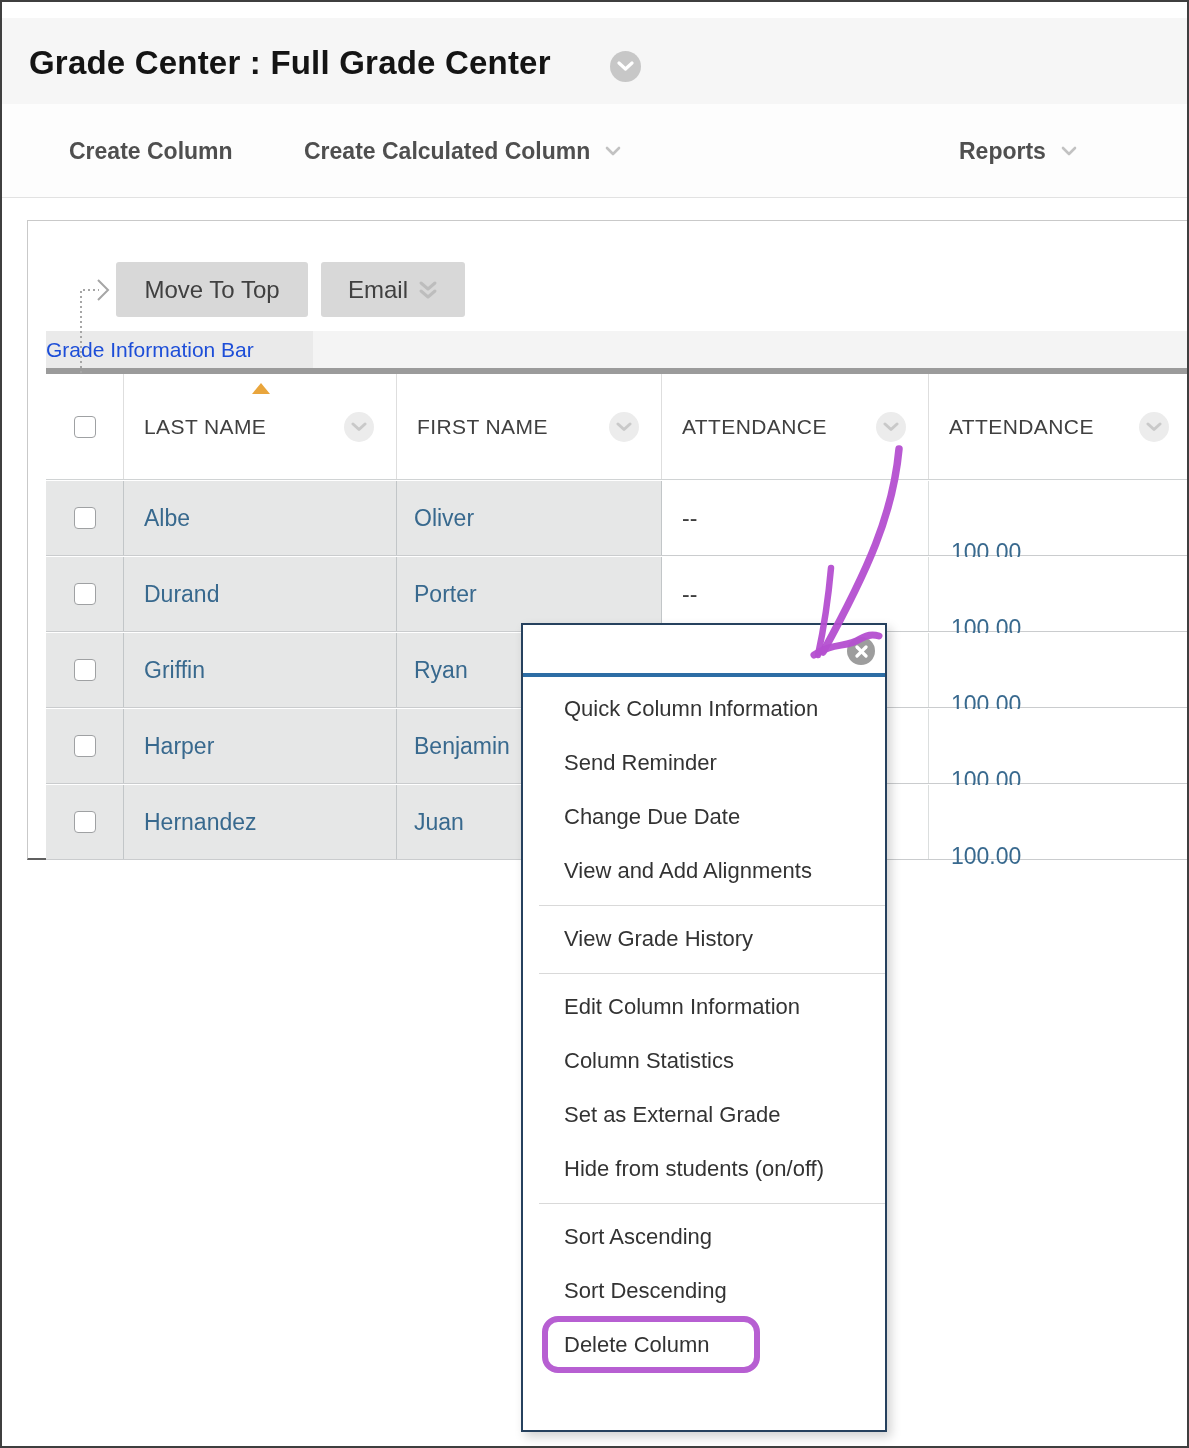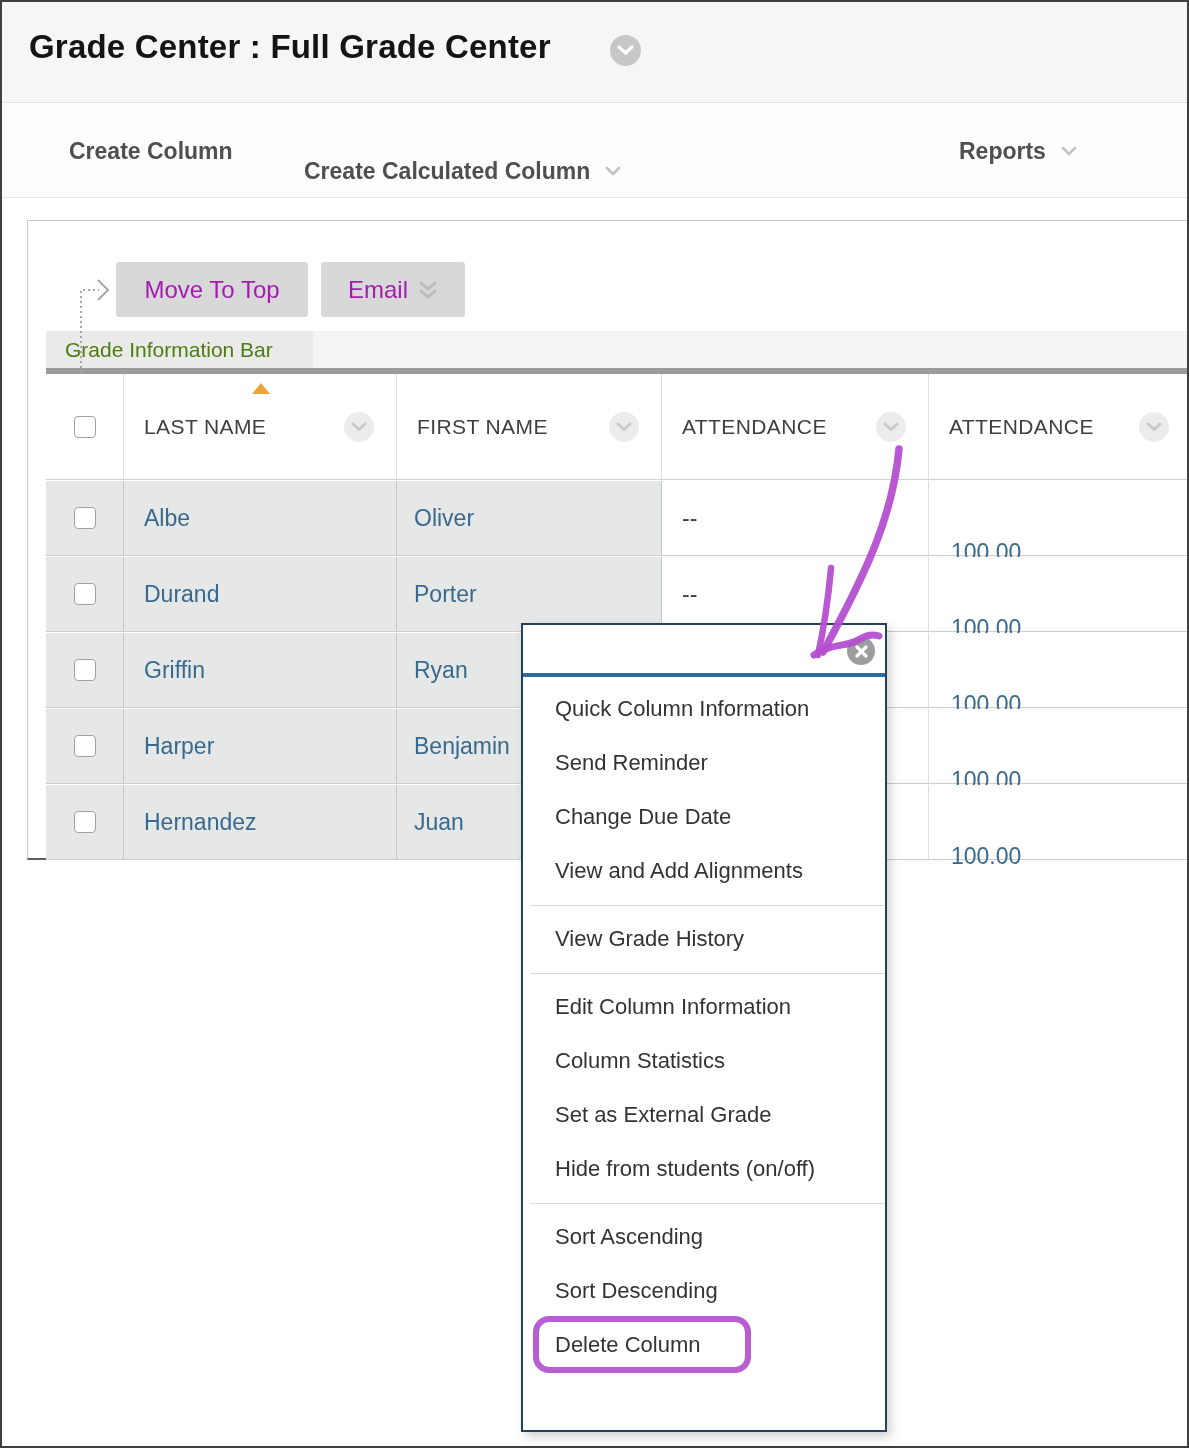--- a/index.html
+++ b/index.html
@@ -6,21 +6,21 @@
   html,body { background:#ffffff; }
   body { font-family:"Liberation Sans", sans-serif; }
 
   .screen{
     position:relative; width:1189px; height:1448px;
     border:2px solid #3f3f3f; background:#ffffff; overflow:hidden;
   }
 
   
   .titlebar{
-    position:absolute; left:0; top:0; width:100%; height:101px;
+    position:absolute; left:0; top:16px; width:100%; height:101px;
     background:#f6f6f6; border-bottom:1px solid #e2e2e2;
   }
   .title-text{
     position:absolute; left:27px; top:26px;
     font-size:33px; font-weight:700; color:#141414; letter-spacing:.2px;
   }
   .circle-icon{
     display:inline-flex; align-items:center; justify-content:center;
     border-radius:50%;
   }
@@ -32,44 +32,44 @@
   
   .actionbar{
     position:absolute; left:0; top:102px; width:100%; height:94px;
     background:#fdfdfd; border-bottom:1px solid #e2e2e2;
   }
   .action{
     position:absolute; top:0; height:94px; display:flex; align-items:center;
     font-size:23px; font-weight:700; color:#4f4f4f; cursor:pointer; text-decoration:none;
   }
   .action .chev{ margin-left:15px; }
-  .a0{ left:36px;margin-left:31px; } .a1{ left:302px;margin-top:20px; } .a2{ left:752px; } .a3{ left:957px; }
+  .a0{ left:36px;margin-left:31px; } .a1{ left:302px; } .a2{ left:752px; } .a3{ left:957px; }
 
   
   .content-box{
     position:absolute; left:25px; top:218px; width:1164px; height:640px;
     background:#ffffff; border-left:1px solid #c9c9c9; border-top:1px solid #c9c9c9;
     border-bottom:2px solid #5f5f5f;
   }
 
   .btn{
     position:absolute; height:55px; background:#d8d8d8; border:none; border-radius:3px;
-    font-family:"Liberation Sans", sans-serif; font-size:24px; color:#a21caf;
+    font-family:"Liberation Sans", sans-serif; font-size:24px; color:#404040;
     display:flex; align-items:center; justify-content:center; cursor:pointer;
   }
   .btn-move{ left:88px; top:41px; width:192px; }
   .btn-email{ left:293px; top:41px; width:144px; }
   .btn-email .dbl-chev{ margin-left:10px; margin-top:3px; }
 
   .gib-strip{
     position:absolute; left:18px; top:110px; width:1146px; height:37px; background:#f4f4f4;
   }
   .gib-tab{
     position:absolute; left:0; top:0; width:267px; height:37px; background:#eaeaea;
-    font-size:21px; color:#4d7c0f; line-height:37px; padding-left:19px; cursor:pointer;
+    font-size:21px; color:#1d4ed8; line-height:37px; cursor:pointer;
   }
   .darkbar{
     position:absolute; left:18px; top:147px; width:1146px; height:6px; background:#9b9b9b;
   }
 
   
   .grid{ position:absolute; left:18px; top:153px; width:1146px; }
   .grow{ position:absolute; left:0; width:1146px; }
   .ghead{ top:0; height:106px; background:#ffffff; border-bottom:1px solid #d0d3d4; }
   .r0{ top:107px; } .r1{ top:183px; } .r2{ top:259px; } .r3{ top:335px; } .r4{ top:411px; }
@@ -119,21 +119,21 @@
     box-shadow:4px 5px 10px rgba(0,0,0,0.18);
   }
   .ctx-header{
     position:relative; height:52px; border-bottom:4px solid #2d6da5; background:#ffffff;
   }
   .ctx-close{
     position:absolute; right:10px; top:12px; width:28px; height:28px; border:none;
     background:#9d9d9d; border-radius:50%; cursor:pointer;
     display:flex; align-items:center; justify-content:center;
   }
-  .ctx-list{ list-style:none; padding:5px 0 0 7px; }
+  .ctx-list{ list-style:none; padding:5px 0 0 16px; }
   .ctx-list li.item{
     height:54px; line-height:54px; padding-left:25px;
     font-size:22px; color:#333333; cursor:pointer; position:relative;
     white-space:nowrap;
   }
   .ctx-list li.sep{
     height:0; border-top:1px solid #d9d9d9; margin:7px 0 6px 0;
   }
   .ring{
     position:absolute; left:3px; top:-2px; width:218px; height:57px;

